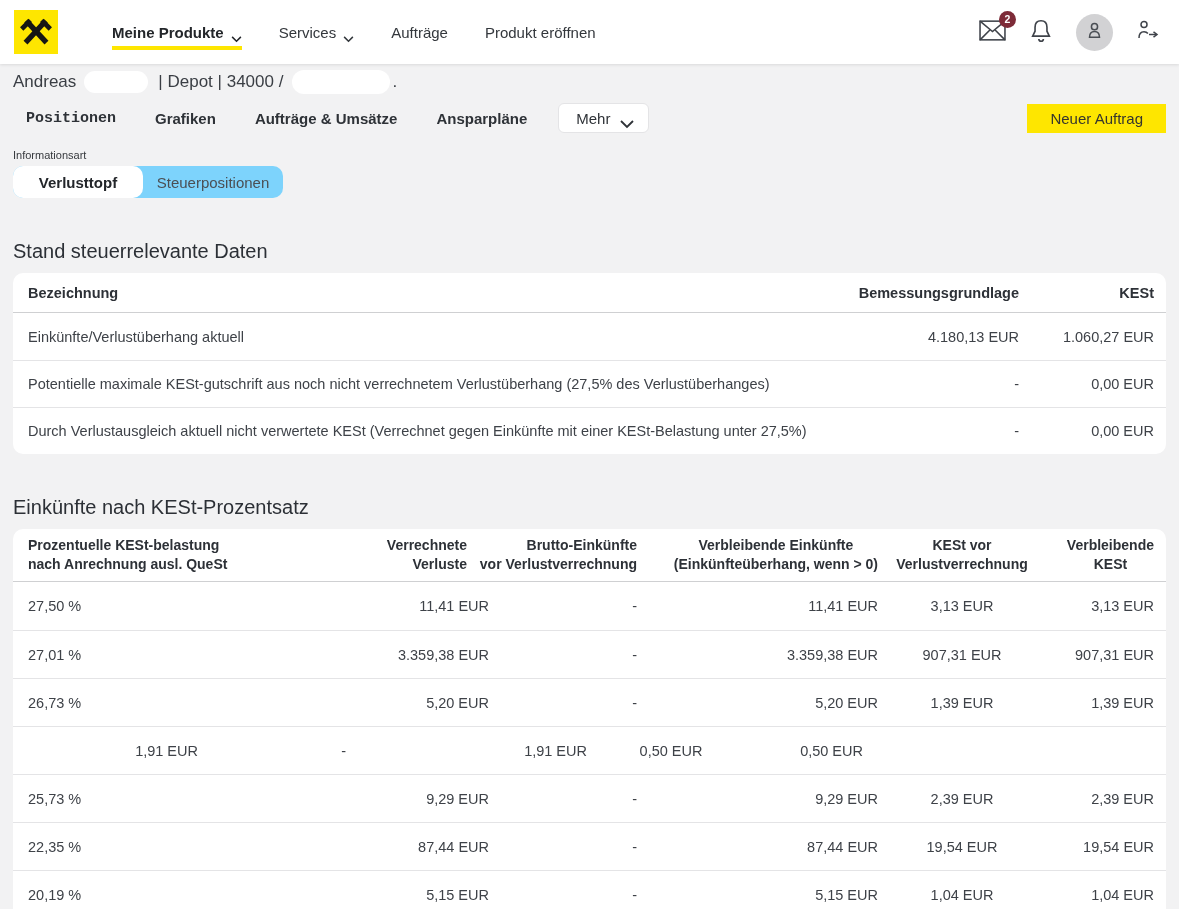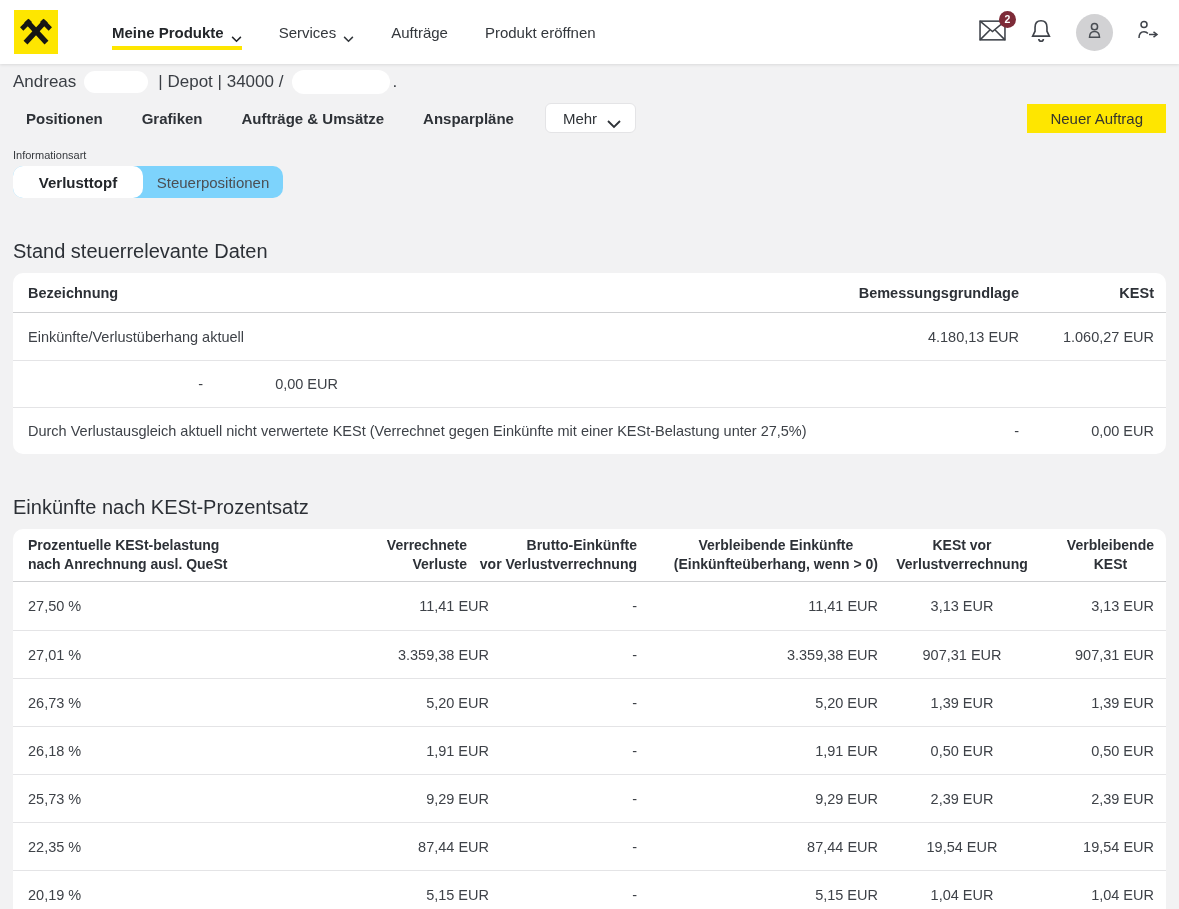--- a/index.html
+++ b/index.html
@@ -23,21 +23,21 @@
 
   
   .breadcrumb { padding:6px 0 6px 13px; font-size:17px; color:#3a3e44; display:flex; align-items:center; height:35px; }
   .redact { background:#fff; border-radius:12px; display:inline-block; }
   .redact.r1 { width:64px; height:22px; margin:0 10px 0 8px; }
   .redact.r2 { width:98px; height:24px; margin:0 2px 0 9px; }
 
   
   .tabsrow { display:flex; align-items:center; margin:4px 13px 0; height:30px; }
   .tab { font-size:15px; font-weight:700; color:#2e3237; margin-left:39px; cursor:pointer; white-space:nowrap; }
-  .tab:first-child { margin-left:13px; }
+  .tab:first-child { margin-left:13px;font-family:Liberation Mono, monospace; }
   .morebtn { margin-left:31px; background:#fff; border:1px solid #e4e4e6; border-radius:6px; height:30px;
     padding:0 17px; font-size:15px; color:#2e3237; display:flex; align-items:center; gap:10px; cursor:pointer; }
   .neworder { margin-left:auto; background:#fee600; border:none; height:29px; padding:0 23px;
     font-size:15px; color:#35352e; cursor:pointer; }
 
   
   .filterlabel { margin:16px 0 0 13px; font-size:11px; color:#36393d; }
   .segmented { margin:5px 0 0 13px; display:inline-flex; height:32px; background:#7dd3fc; border-radius:10px; }
   .seg { display:flex; align-items:center; justify-content:center; font-size:15px; cursor:pointer; border-radius:10px; }
   .seg.active { background:#fff; font-weight:700; color:#23262a; width:130px; }
@@ -198,20 +198,21 @@
     <div class="cell t1c1">Bezeichnung</div>
     <div class="cell t1c2">Bemessungsgrundlage</div>
     <div class="cell t1c3">KESt</div>
   </div>
   <div class="trow t1-row">
     <div class="cell t1c1">Einkünfte/Verlustüberhang aktuell</div>
     <div class="cell t1c2">4.180,13 EUR</div>
     <div class="cell t1c3">1.060,27 EUR</div>
   </div>
   <div class="trow t1-row">
+    <div class="cell t1c1">Potentielle maximale KESt-gutschrift aus noch nicht verrechnetem Verlustüberhang (27,5% des Verlustüberhanges)</div>
     <div class="cell t1c2">-</div>
     <div class="cell t1c3">0,00 EUR</div>
   </div>
   <div class="trow t1-row">
     <div class="cell t1c1">Durch Verlustausgleich aktuell nicht verwertete KESt (Verrechnet gegen Einkünfte mit einer KESt-Belastung unter 27,5%)</div>
     <div class="cell t1c2">-</div>
     <div class="cell t1c3">0,00 EUR</div>
   </div>
 </div>
 
@@ -267,21 +268,20 @@
   </div>
   <div class="trow t2-row">
     <div class="cell t2c1">26,73 %</div>
     <div class="cell t2c2">5,20 EUR</div>
     <div class="cell t2c3">-</div>
     <div class="cell t2c4">5,20 EUR</div>
     <div class="cell t2c5">1,39 EUR</div>
     <div class="cell t2c6">1,39 EUR</div>
   </div>
   <div class="trow t2-row">
-    <div class="cell t2c1">26,18 %</div>
     <div class="cell t2c2">1,91 EUR</div>
     <div class="cell t2c3">-</div>
     <div class="cell t2c4">1,91 EUR</div>
     <div class="cell t2c5">0,50 EUR</div>
     <div class="cell t2c6">0,50 EUR</div>
   </div>
   <div class="trow t2-row">
     <div class="cell t2c1">25,73 %</div>
     <div class="cell t2c2">9,29 EUR</div>
     <div class="cell t2c3">-</div>

